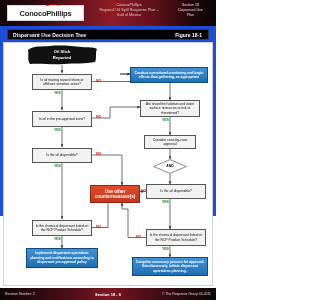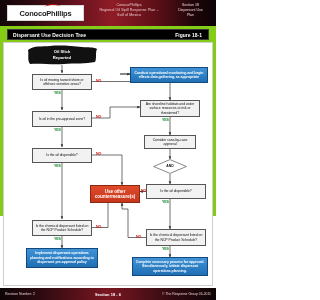--- a/index.html
+++ b/index.html
@@ -5,21 +5,21 @@
   * { box-sizing: border-box; margin: 0; padding: 0; }
   html, body {
     width: 216px; height: 300px;
     background: #ffffff;
     font-family: "Liberation Sans", sans-serif;
     overflow: hidden;
   }
   .page {
     position: relative;
     width: 216px; height: 216px;
-    background: #84cc16;
+    background: #1d4ed8;
   }
 
   
   .header {
     position: absolute; left: 0; top: 0;
     width: 216px; height: 26px;
     background: linear-gradient(90deg,#120508 0%,#2a0a0f 14%,#6d1420 38%,#8f1c26 52%,#5e1018 72%,#1d0609 90%,#0c0305 100%);
     display: flex; align-items: center;
   }
   .logo-box {

